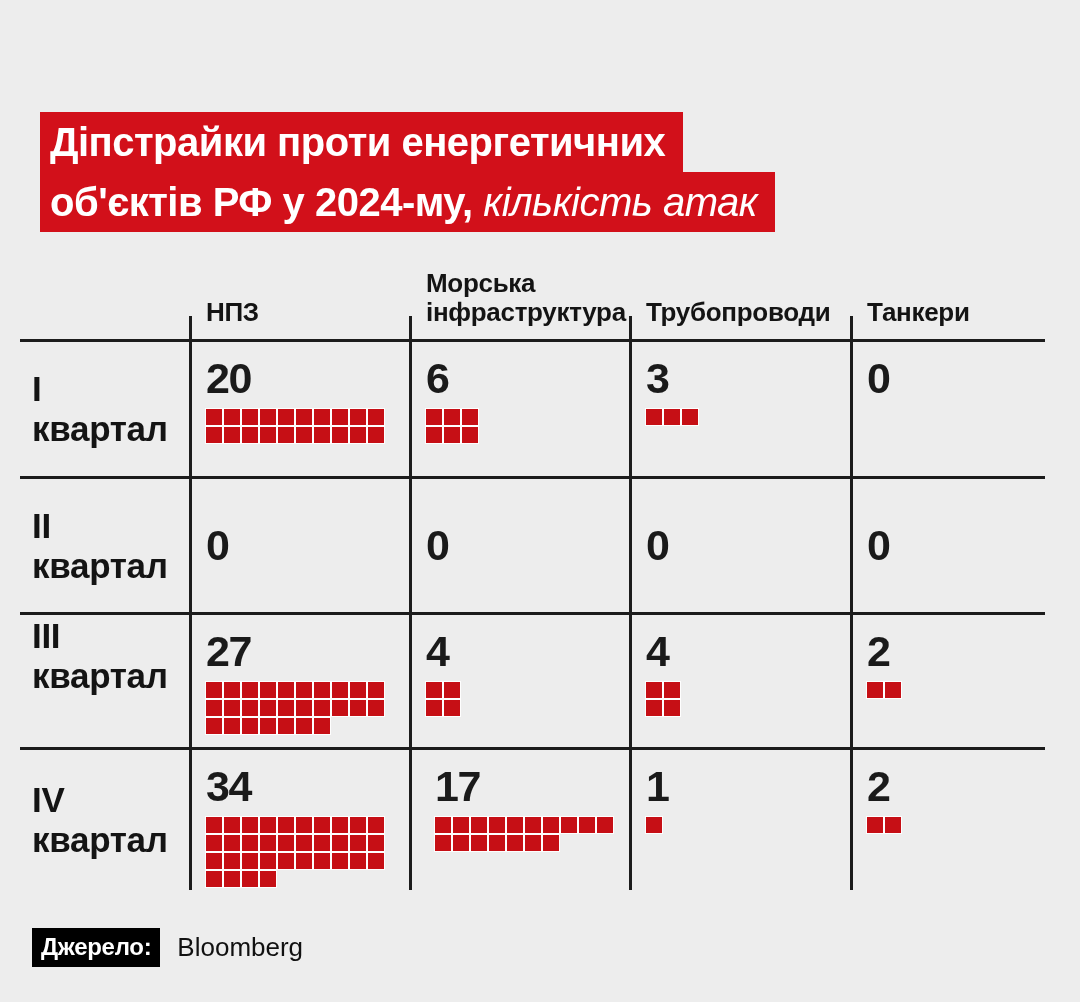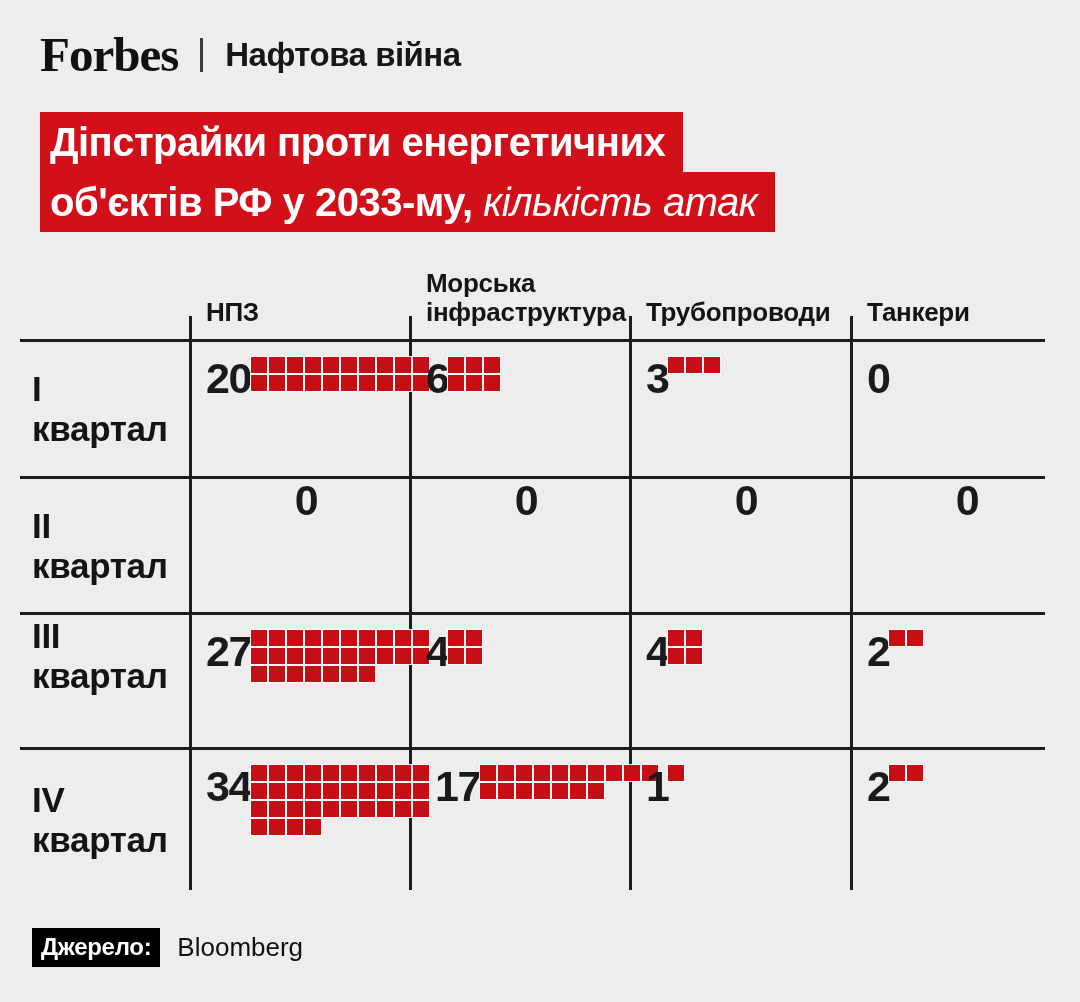--- a/index.html
+++ b/index.html
@@ -23,47 +23,42 @@
   
   .hline{position:absolute; left:20px; width:1025px; height:3px; background:var(--line);}
   .vline{position:absolute; top:316px; height:574px; width:3px; background:var(--line);}
   
   .col-header{position:absolute; top:248px; height:86px; width:215px;
     display:flex; align-items:flex-end; font-size:26px; font-weight:bold;
     line-height:1.12; white-space:pre-line; letter-spacing:-0.3px; padding-bottom:7px; box-sizing:border-box;}
   
   .row-label{position:absolute; left:32px; width:150px; display:flex; align-items:center;
     font-size:35px; font-weight:bold; letter-spacing:-0.3px;}
-  .cell{position:absolute; width:200px; display:flex; flex-direction:row;
+  .cell{position:absolute; width:200px; display:flex; flex-direction:column;
     justify-content:flex-start; padding-top:15px; box-sizing:border-box;}
   .cell.centered{justify-content:center; padding-top:0;}
   .cell-number{font-size:43px; font-weight:bold; line-height:1; letter-spacing:-1.5px; margin-bottom:9px; color:#1a1a1a;}
   .cell.centered .cell-number{margin-bottom:0;}
   .waffle{display:flex; flex-direction:column; gap:2px;}
   .wrow{display:flex; gap:2px;}
   .sq{width:16px; height:16px; background:var(--sqred); box-shadow:0 0 0 1px rgba(255,255,255,0.9);}
   
   .source{position:absolute; left:32px; top:928px; display:flex; align-items:center; gap:17px;}
   .source-label{background:#000; color:#fff; font-size:24px; font-weight:bold; padding:5px 9px 6px 9px; letter-spacing:-0.3px;}
   .source-value{font-size:26px; color:#111;}
 </style>
 </head>
 <body>
 
 <div class="canvas">
 
-  <div class="brand">
-    <span class="logo">Forbes</span>
-    <span class="brand-divider"></span>
-    <span class="tagline">Нафтова війна</span>
-  </div>
 
   <div class="title">
     <div class="title-line"><span>Діпстрайки проти енергетичних</span></div>
-    <div class="title-line"><span>об'єктів РФ у 2033-му,</span><span class="title-regular"> кількість атак</span></div>
+    <div class="title-line"><span>об'єктів РФ у 2024-му,</span><span class="title-regular"> кількість атак</span></div>
   </div>
 
   <div id="grid-lines">
       <div class="hline" style="top: 339px;"></div>
       <div class="hline" style="top: 476px;"></div>
       <div class="hline" style="top: 612px;"></div>
       <div class="hline" style="top: 747px;"></div>
       <div class="vline" style="left: 189px;"></div>
       <div class="vline" style="left: 409px;"></div>
       <div class="vline" style="left: 629px;"></div>

